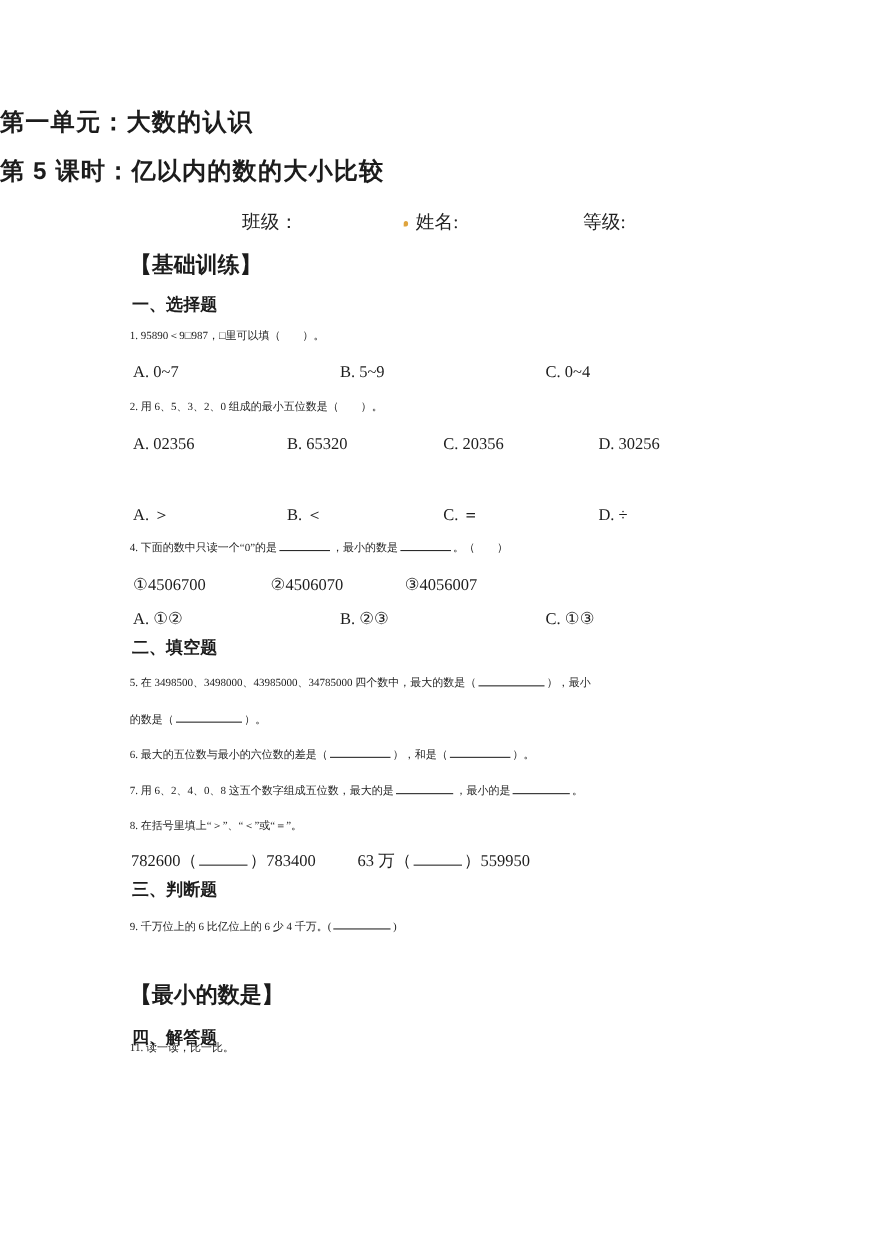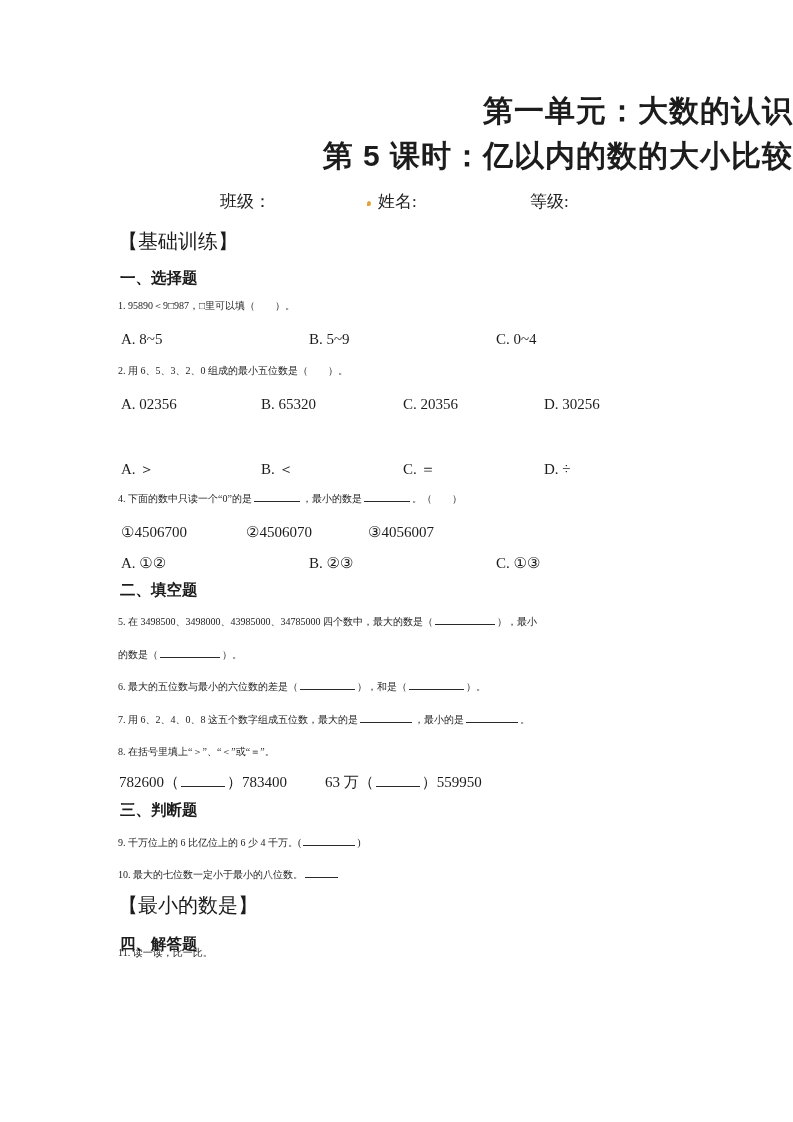--- a/index.html
+++ b/index.html
@@ -14,30 +14,30 @@
   .ln{
     position:absolute;
     left:118px;right:88px;
     font-size:10px;line-height:20px;
     white-space:nowrap;
   }
   .row{position:absolute;left:0;right:0;height:22px;}
   .row > span{position:absolute;top:0;font-size:15px;line-height:20px;white-space:nowrap;}
   .title{
     position:absolute;left:0;right:0;
-    text-align:right;
+    text-align:left;
     font-family:"Liberation Sans","DejaVu Sans",sans-serif;
-    font-weight:700;font-size:30px;line-height:26px;
+    font-weight:700;font-size:22px;line-height:26px;
     letter-spacing:1px;
   }
   .info-row span{font-size:17px;color:#222;}
   .h-big{
     position:absolute;left:118px;
     font-family:"Liberation Sans","DejaVu Sans",sans-serif;
-    font-weight:400;font-size:20px;line-height:24px;
+    font-weight:700;font-size:20px;line-height:24px;
   }
   .h-sec{
     position:absolute;left:120px;
     font-family:"Liberation Sans","DejaVu Sans",sans-serif;
     font-weight:700;font-size:15.5px;line-height:20px;
   }
   .blank{
     display:inline-block;
     border-bottom:1px solid #2a2a2a;
     height:0.95em;
@@ -74,21 +74,21 @@
   </div>
   <div class="stray" style="top: 201px; left: 367px; background: rgb(223, 164, 62);"></div>
 
   <div class="h-big" style="top:229px">【基础训练】</div>
   <div class="h-sec" style="top:268px">一、选择题</div>
 
   <div class="ln" style="top:296px">
     <span>1. 95890＜9□987，□里可以填（　　）。</span>
   </div>
   <div class="row" style="top:329px">
-    <span style="left:121px">A. 8~5</span>
+    <span style="left:121px">A. 0~7</span>
     <span style="left:309px">B. 5~9</span>
     <span style="left:496px">C. 0~4</span>
   </div>
 
   <div class="ln" style="top:361px">
     <span>2. 用 6、5、3、2、0 组成的最小五位数是（　　）。</span>
   </div>
   <div class="row" style="top:394px">
     <span style="left:121px">A. 02356</span>
     <span style="left:261px">B. 65320</span>
@@ -141,23 +141,20 @@
     <span style="left:119px"><span>782600（</span><span class="blank w44"></span><span>）783400</span></span>
     <span style="left:325px"><span>63 万（</span><span class="blank w44"></span><span>）559950</span></span>
   </div>
 
   <div class="h-sec" style="top:800px">三、判断题</div>
 
   <div class="ln" style="top:833px">
     <span>9. 千万位上的 6 比亿位上的 6 少 4 千万。(</span><span class="blank w52"></span><span>)</span>
   </div>
 
-  <div class="ln" style="top:865px">
-    <span>10. 最大的七位数一定小于最小的八位数。</span><span class="blank w33"></span>
-  </div>
 
   <div class="h-big" style="top:893px">【最小的数是】</div>
   <div class="h-sec" style="top:934px">四、解答题</div>
 
   <div class="ln" style="top:943px">
     <span>11. 读一读，比一比。</span>
   </div>
 
 </div>
 

